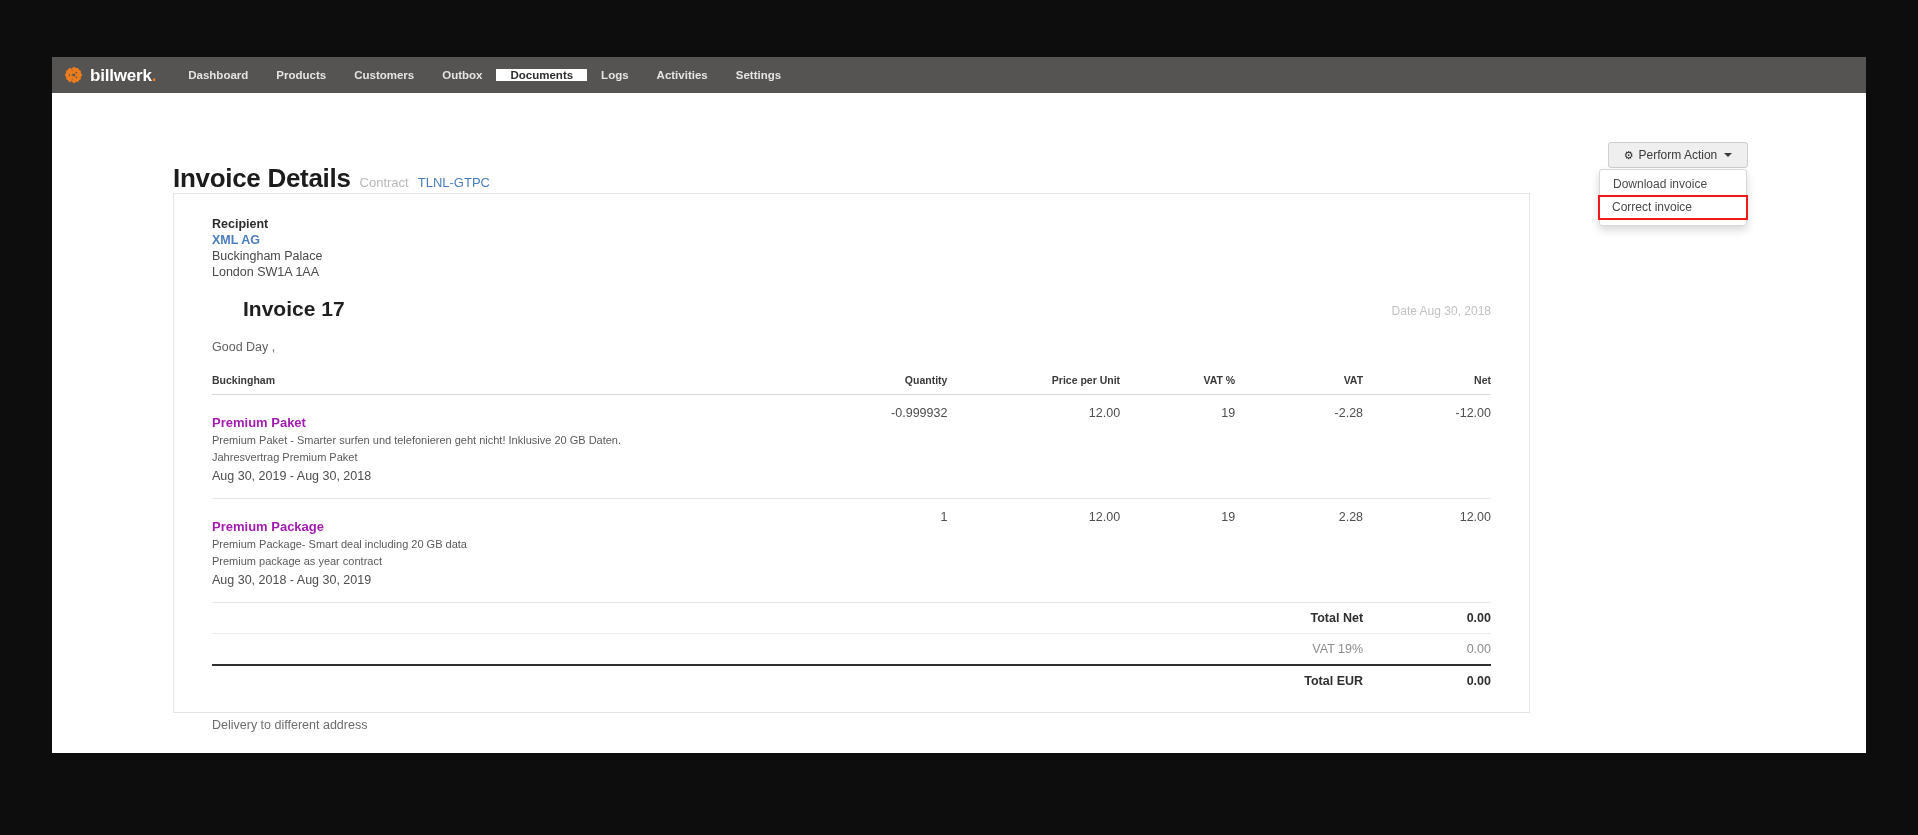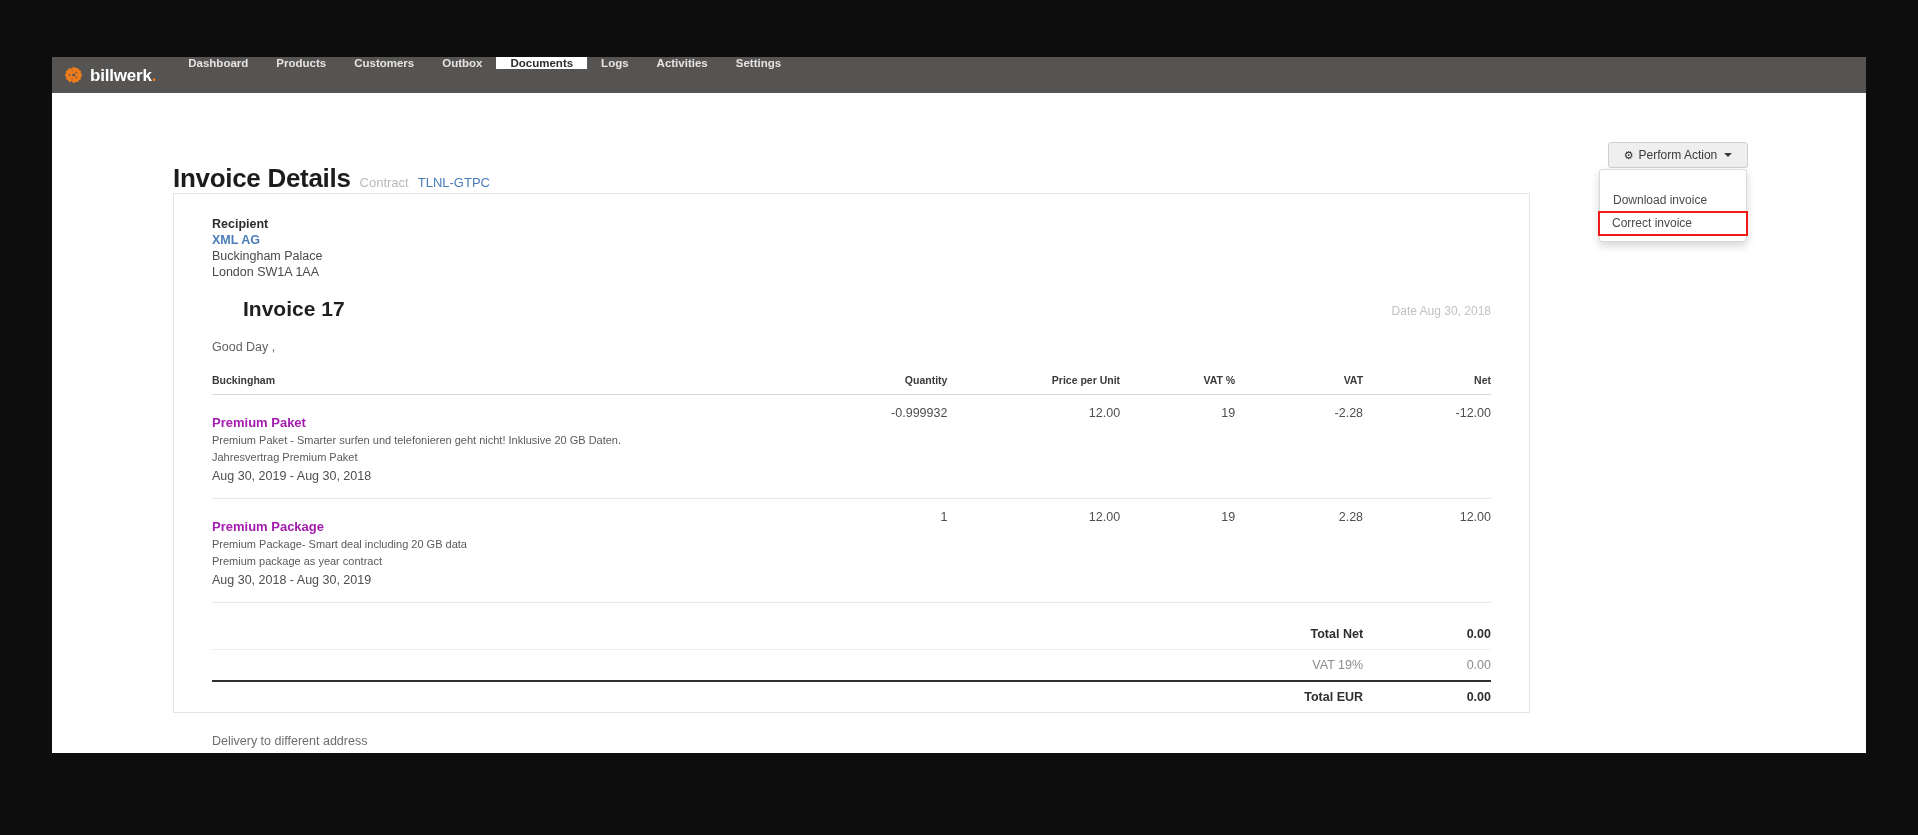--- a/index.html
+++ b/index.html
@@ -115,21 +115,21 @@
 
   #action-menu {
     position: absolute;
     left: -9px;
     top: 27px;
     width: 148px;
     background: #ffffff;
     border: 1px solid #d9d9d9;
     border-radius: 3px;
     box-shadow: 0 4px 9px rgba(0,0,0,0.16);
-    padding: 19px 0 6px 0;
+    padding: 3px 0 6px 0;
     box-sizing: border-box;
   }
   .menu-item {
     font-size: 12px;
     color: #4a4a4a;
     padding: 4px 13px;
     line-height: 15px;
     cursor: pointer;
     white-space: nowrap;
   }
@@ -269,21 +269,21 @@
     color: #4e4e4e;
     line-height: 19px;
     margin-top: 1px;
   }
 
   
   #totals {
     width: 100%;
     border-collapse: collapse;
     table-layout: fixed;
-    margin-top: 16px;
+    margin-top: 0;
   }
   #totals td {
     text-align: right;
     font-size: 12.5px;
     padding: 8px 0 8px 0;
   }
   #totals tr.r1 td { border-bottom: 1px solid #ececec; font-weight: bold; color: #2f2f2f; }
   #totals tr.r2 td { border-bottom: 2px solid #2f2f2f; color: #8d8d8d; }
   #totals tr.r3 td { font-weight: bold; color: #2f2f2f; }
 
@@ -314,21 +314,21 @@
           <i style="left: 2.13064px; top: 4.4px;"></i>
           <i style="left: 4.4px; top: 2.13064px;"></i>
           <i style="left: 10.5px; top: 7.5px;"></i>
           <i style="left: 8.42705px; top: 10.3532px;"></i>
           <i style="left: 5.07295px; top: 9.26336px;"></i>
           <i style="left: 5.07295px; top: 5.73664px;"></i>
           <i style="left: 8.42705px; top: 4.64683px;"></i>
         </div>
       <div id="brand-text"><span>billwerk</span><span class="dot">.</span></div>
     </div>
-    <div id="nav-items" style="display:flex;align-items:flex-start;">
+    <div id="nav-items" style="display:flex;align-items:center;">
         <div class="navitem">
           <span>Dashboard</span>
         </div>
         <div class="navitem">
           <span>Products</span>
         </div>
         <div class="navitem">
           <span>Customers</span>
         </div>
         <div class="navitem">

